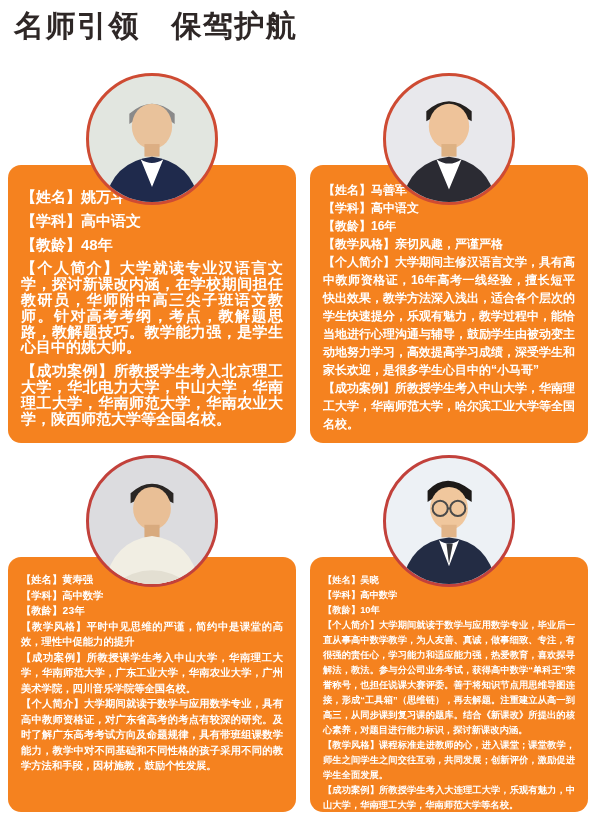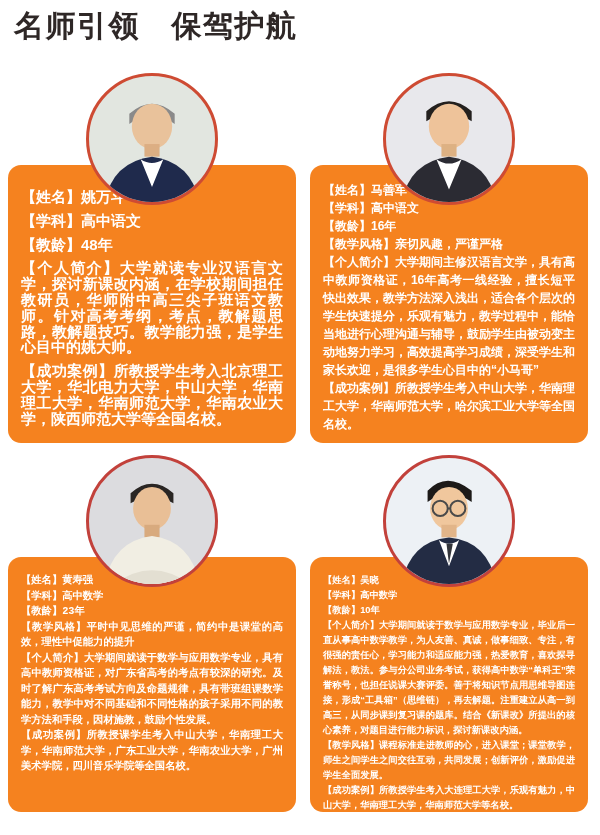--- a/index.html
+++ b/index.html
@@ -108,22 +108,22 @@
         <path d="M12 102 Q18 66 50 62 Q82 66 88 102 Z" fill="#f1eee3"></path>
         <path d="M20 100 Q50 78 80 100 L80 102 L20 102 Z" fill="#e3dfd2"></path>
       </svg>
     </div>
     <div class="card">
       <div class="card-inner">
         <p class="field"><span>【姓名】</span><span>黄寿强</span></p>
         <p class="field"><span>【学科】</span><span>高中数学</span></p>
         <p class="field"><span>【教龄】</span><span>23年</span></p>
         <p class="field"><span>【教学风格】</span><span>平时中见思维的严谨，简约中是课堂的高效，理性中促能力的提升</span></p>
+        <p class="field"><span>【成功案例】</span><span>所教授课学生考入中山大学，华南理工大学，华南师范大学，广东工业大学，华南农业大学，广州美术学院，四川音乐学院等全国名校。</span></p>
         <p class="field"><span>【个人简介】</span><span>大学期间就读于数学与应用数学专业，具有高中教师资格证，对广东省高考的考点有较深的研究。及时了解广东高考考试方向及命题规律，具有带班组课数学能力，教学中对不同基础和不同性格的孩子采用不同的教学方法和手段，因材施教，鼓励个性发展。</span></p>
-        <p class="field"><span>【成功案例】</span><span>所教授课学生考入中山大学，华南理工大学，华南师范大学，广东工业大学，华南农业大学，广州美术学院，四川音乐学院等全国名校。</span></p>
       </div>
     </div>
   </section>
 
   <section class="profile" id="p4">
     <div class="photo">
       <svg viewBox="0 0 100 100">
         <path d="M33 26 Q48 10 68 26 L68 35 Q50 22 33 35 Z" fill="#1d1a18"></path>
         <ellipse cx="50" cy="40" rx="15" ry="17" fill="#f0c79d"></ellipse>
         <circle cx="43" cy="40" r="6" fill="none" stroke="#4a4a4a" stroke-width="1.6"></circle>

